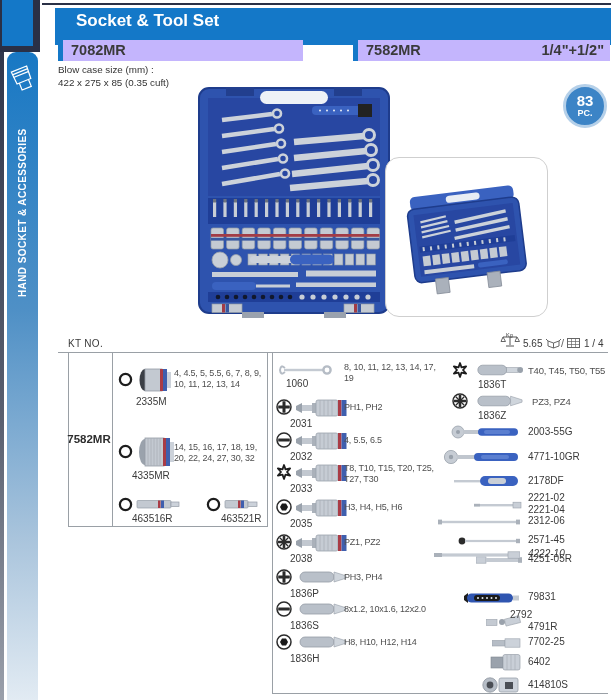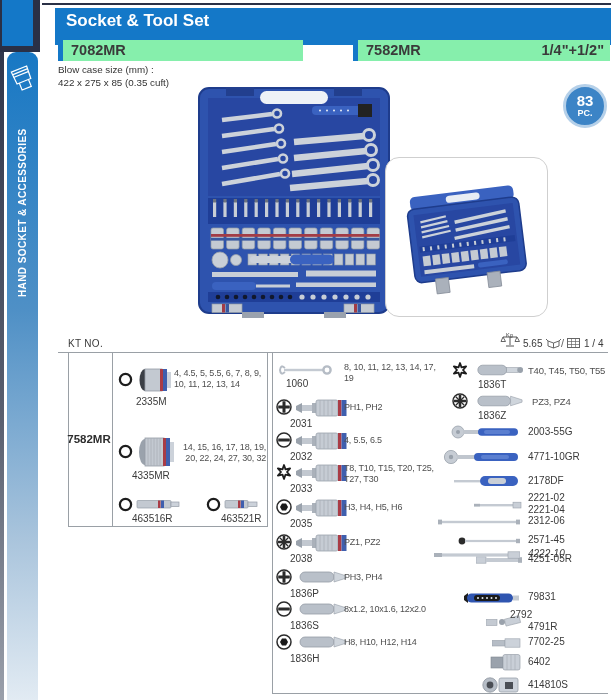--- a/index.html
+++ b/index.html
@@ -13,22 +13,22 @@
   #corner-blue{left:2px;top:0;width:31px;height:46px;background:#1478c8;}
   #side-tab{left:7px;top:52px;width:31px;height:648px;border-radius:9px 9px 0 0;
             background:linear-gradient(#1878c4,#4f90c6 40%,#a9c4dc 75%,#e2ebf3);}
   #side-label{left:9px;top:112px;height:185px;width:27px;color:#fff;font-size:10px;font-weight:bold;
               letter-spacing:.4px;writing-mode:vertical-rl;transform:rotate(180deg);
               display:flex;align-items:center;}
 
   
   #top-line{left:42px;top:3px;width:569px;height:2px;background:#2a3046;}
   #title-bar{left:55px;top:8px;width:556px;height:37px;background:#1478c8;color:#fff;
-             font-size:17px;font-weight:bold;line-height:26px;padding-left:11px;box-sizing:border-box;}
-  .model-bar{top:40px;height:21px;background:#86efac;}
+             font-size:17px;font-weight:bold;line-height:26px;padding-left:21px;box-sizing:border-box;}
+  .model-bar{top:40px;height:21px;background:#c4b5fd;}
   .model-accent{position:absolute;left:0;top:0;width:5px;height:21px;background:#1478c8;}
   .model-text{position:absolute;left:13px;top:0;font-size:14.5px;font-weight:bold;color:#3a3a3a;line-height:21px;}
   #model-right-spec{position:absolute;right:6px;top:0;font-size:14.5px;font-weight:bold;color:#3a3a3a;line-height:21px;}
   #case-info{left:58px;top:64px;font-size:9.8px;color:#333;line-height:12.5px;}
 
   
   #pc-badge{left:563px;top:84px;width:44px;height:44px;border-radius:50%;background:#3c84c6;
             border:3px solid #b5d0e9;box-sizing:border-box;color:#fff;text-align:center;}
   #pc-badge .n{font-size:15px;font-weight:bold;line-height:17px;margin-top:5px;}
   #pc-badge .u{font-size:9px;font-weight:bold;line-height:9px;}
@@ -527,21 +527,21 @@
   <div class="abs kt" style="left:136px;top:396px;">2335M</div>
   <div class="abs sizes" style="left:174px;top:368px;width:92px;">4, 4.5, 5, 5.5, 6, 7, 8, 9, 10, 11, 12, 13, 14</div>
 
   <svg class="abs" style="left:118px;top:444px;width:15px;height:15px">
       <use href="#ic-ring"></use>
     </svg>
   <svg class="abs" style="left:137px;top:436px;width:38px;height:32px">
       <use href="#sym-socket2"></use>
     </svg>
   <div class="abs kt" style="left:132px;top:470px;">4335MR</div>
-  <div class="abs sizes" style="left:174px;top:442px;width:92px;text-align:right;">14, 15, 16, 17, 18, 19, 20, 22, 24, 27, 30, 32</div>
+  <div class="abs sizes" style="left:174px;top:442px;width:92px;">14, 15, 16, 17, 18, 19, 20, 22, 24, 27, 30, 32</div>
 
   <svg class="abs" style="left:118px;top:497px;width:15px;height:15px">
       <use href="#ic-ring"></use>
     </svg>
   <svg class="abs" style="left:136px;top:496px;width:44px;height:16px">
       <use href="#sym-extbar1"></use>
     </svg>
   <div class="abs kt" style="left:132px;top:513px;">463516R</div>
 
   <svg class="abs" style="left:206px;top:497px;width:15px;height:15px">

